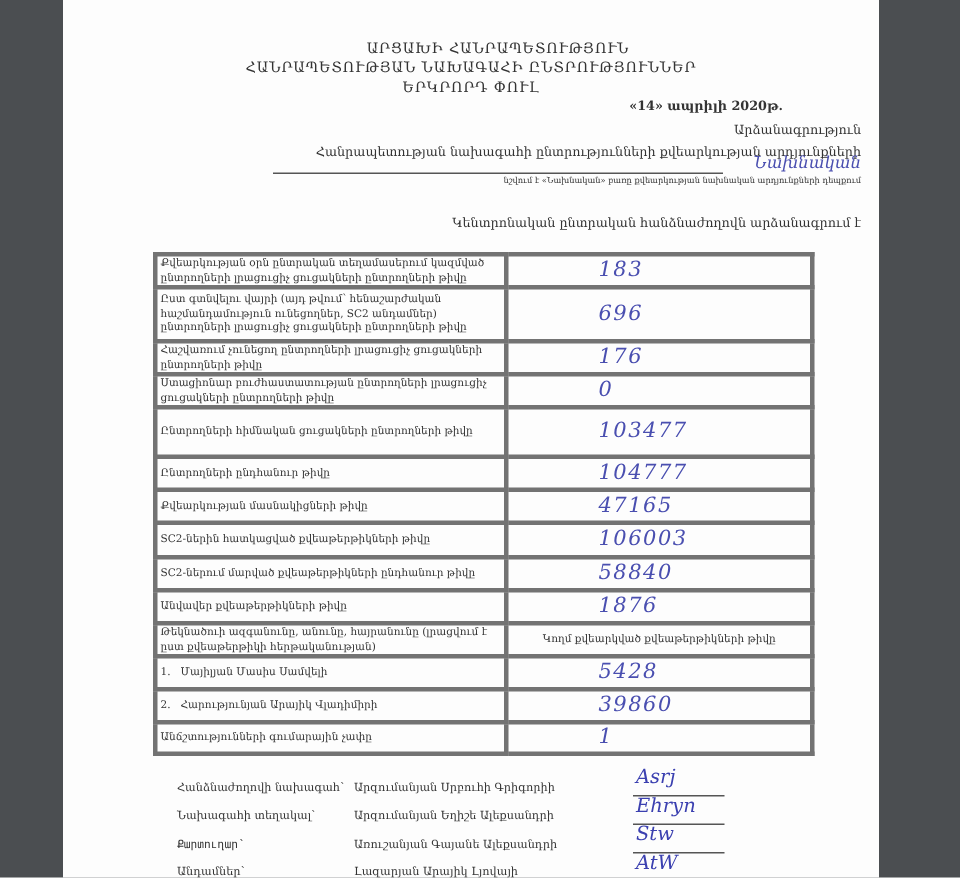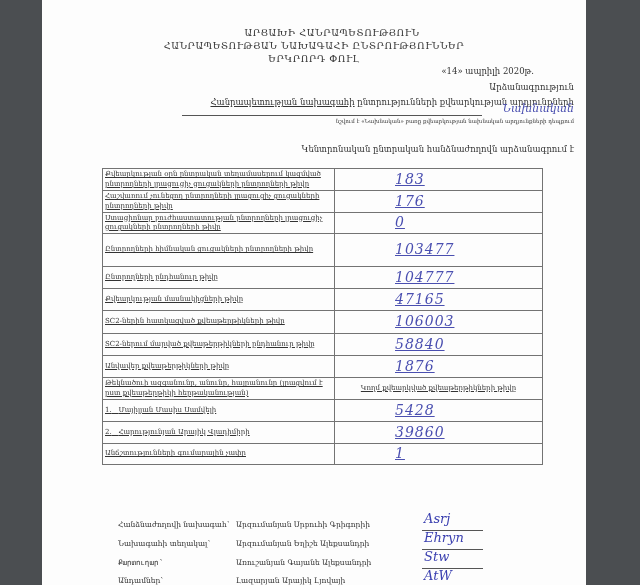--- a/index.html
+++ b/index.html
@@ -12,41 +12,41 @@
   .page {
     position: absolute; left: 42px; top: 0; width: 544px; height: 585px;
     background: #fdfdfd;
     color: #2a2a2a;
   }
   .hdr {
     position: absolute; left: 0; width: 544px; text-align: center;
     font-size: 9.5px; letter-spacing: 0.6px; color: #333;
   }
   .date {
-    position: absolute; right: 52px; top: 66px; font-size: 8.5px; color: #333;
+    position: absolute; right: 64px; top: 66px; font-size: 8.5px; color: #333; font-weight: bold;
   }
   .center {
     position: absolute; left: 0; width: 532px; text-align: right; color: #333;
   }
-  .u { text-decoration: underline; }
+  .u { }
   .hw {
     font-family: "DejaVu Serif", serif; font-style: italic;
     color: #4a4fb0;
   }
   .sigline-top {
     position: absolute; left: 140px; width: 300px; top: 115px;
     border-top: 1px solid #555;
   }
   table.res {
     position: absolute; left: 60px; top: 168px; width: 441px;
     border-collapse: collapse; font-size: 7px; color: #333;
     font-family: "DejaVu Serif", serif;
   }
   table.res td {
-    border: 1px solid #737373; padding: 0 2px; vertical-align: middle; line-height: 9.5px; text-decoration: underline;
+    border: 3px solid #737373; padding: 0 2px; vertical-align: middle; line-height: 9.5px;
   }
   table.res td.lbl { width: 227px; }
   table.res td.val {
     font-family: "DejaVu Serif", serif; font-style: italic; color: #4a4fb0;
     font-size: 14px; padding-left: 60px; letter-spacing: 1px;
   }
   table.res td.valhdr { text-align: center; font-size: 7px; }
   .sig {
     position: absolute; font-size: 7.5px; color: #333;
   }
@@ -73,20 +73,24 @@
   <div class="center hw" style="top:102px;font-size:11px;">Նախնական</div>
   <div class="sigline-top"></div>
   <div class="center" style="top:118px;font-size:5.5px;">նշվում է «Նախնական» բառը քվեարկության նախնական արդյունքների դեպքում</div>
   <div class="center" style="top:144px;font-size:8.5px;">Կենտրոնական ընտրական հանձնաժողովն արձանագրում է</div>
 
   <table class="res">
     <tbody>
         <tr style="height:22px;">
       <td class="lbl">Քվեարկության օրն ընտրական տեղամասերում կազմված ընտրողների լրացուցիչ ցուցակների ընտրողների թիվը</td>
       <td class="val">183</td>
+    </tr>
+    <tr style="height:36px;">
+      <td class="lbl">Ըստ գտնվելու վայրի (այդ թվում՝ հենաշարժական հաշմանդամություն ունեցողներ, SC2 անդամներ) ընտրողների լրացուցիչ ցուցակների ընտրողների թիվը</td>
+      <td class="val">696</td>
     </tr>
     <tr style="height:22px;">
       <td class="lbl">Հաշվառում չունեցող ընտրողների լրացուցիչ ցուցակների ընտրողների թիվը</td>
       <td class="val">176</td>
     </tr>
     <tr style="height:21px;">
       <td class="lbl">Ստացիոնար բուժհաստատության ընտրողների լրացուցիչ ցուցակների ընտրողների թիվը</td>
       <td class="val">0</td>
     </tr>
     <tr style="height:33px;">

